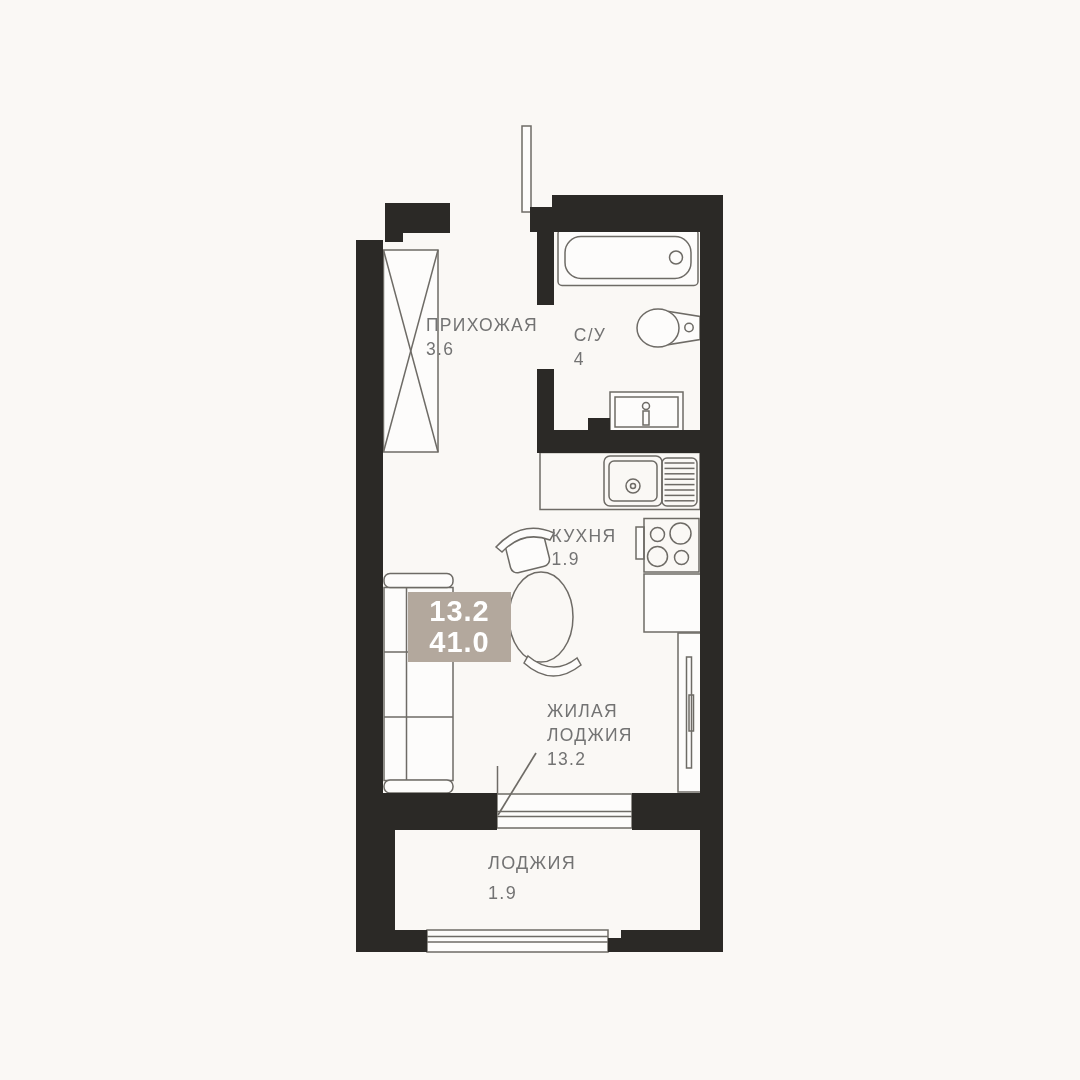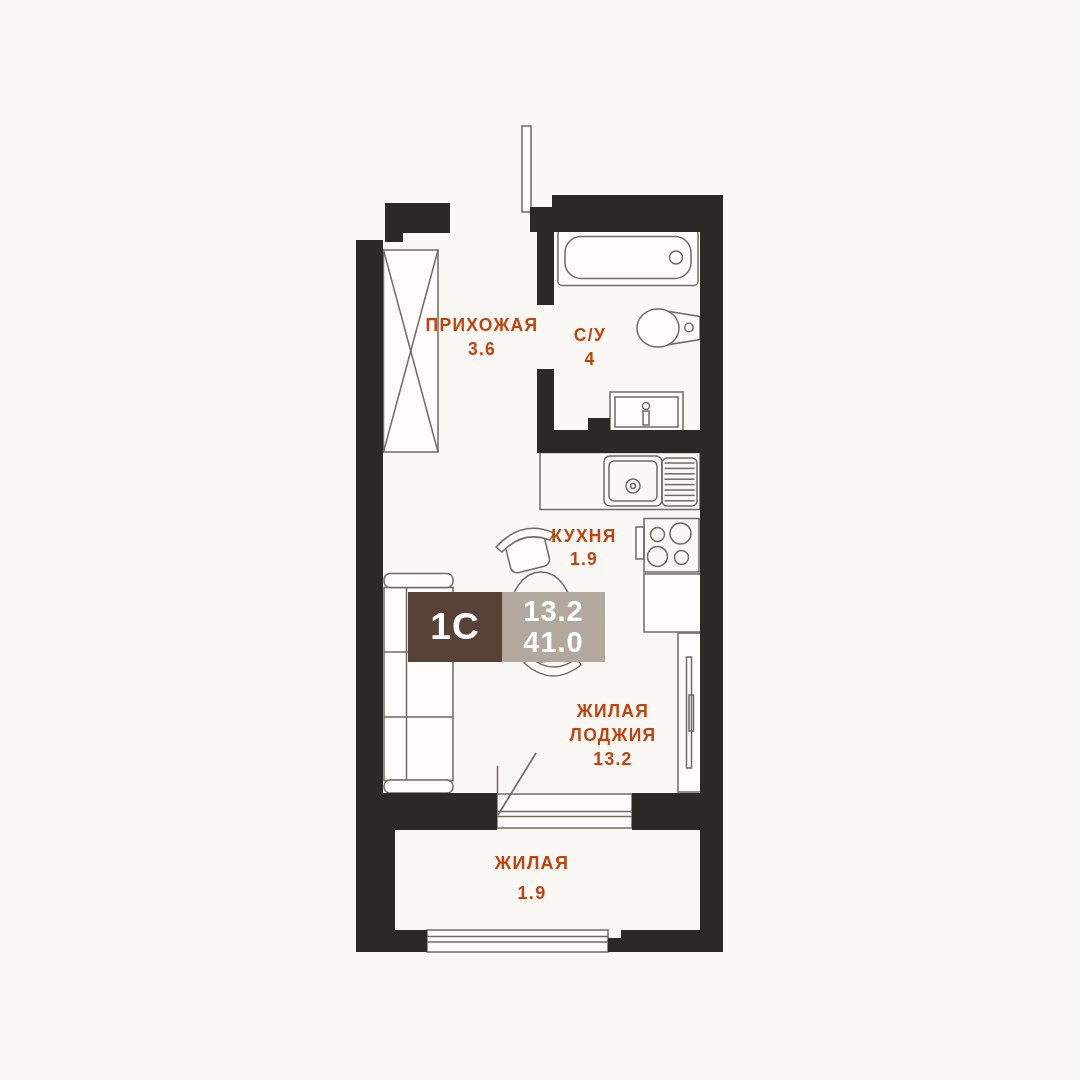--- a/index.html
+++ b/index.html
@@ -8,26 +8,25 @@
     background:#faf8f5;
     font-family:"Liberation Sans", sans-serif;
     position:relative;
     overflow:hidden;
   }
   .stage{position:absolute;inset:0;width:1080px;height:1080px;}
   svg.plan{position:absolute;left:0;top:0;z-index:1;}
   .room-label{
     position:absolute;z-index:2;
     transform:translateX(-50%);
-    text-align:center;
-    font-weight:700;
+    font-weight:400;
     font-size:17.5px;
     letter-spacing:1.3px;
     line-height:24px;
-    color:#c2410c;
+    color:#737373;
     white-space:nowrap;
   }
   .room-label .room-name{white-space:normal;}
   #label-hallway{left:482px;top:313px;}
   #label-bathroom{left:590px;top:323px;}
   #label-kitchen{left:584px;top:525px;line-height:23px;}
   #label-living{left:613px;top:699px;}
   #label-living .room-name{width:132px;}
   #label-loggia{left:532px;top:848px;line-height:30px;font-size:18px;}
   .badge{
@@ -208,26 +207,25 @@
     <div class="room-name">КУХНЯ</div>
     <div class="room-area">1.9</div>
   </div>
 
   <div class="room-label" id="label-living">
     <div class="room-name">ЖИЛАЯ ЛОДЖИЯ</div>
     <div class="room-area">13.2</div>
   </div>
 
   <div class="room-label" id="label-loggia">
-    <div class="room-name">ЖИЛАЯ</div>
+    <div class="room-name">ЛОДЖИЯ</div>
     <div class="room-area">1.9</div>
   </div>
 
   <div class="badge">
-    <div class="badge-type">1С</div>
     <div class="badge-areas">
       <div>13.2</div>
       <div>41.0</div>
     </div>
   </div>
 
 
 </div>
 
 </body></html>

